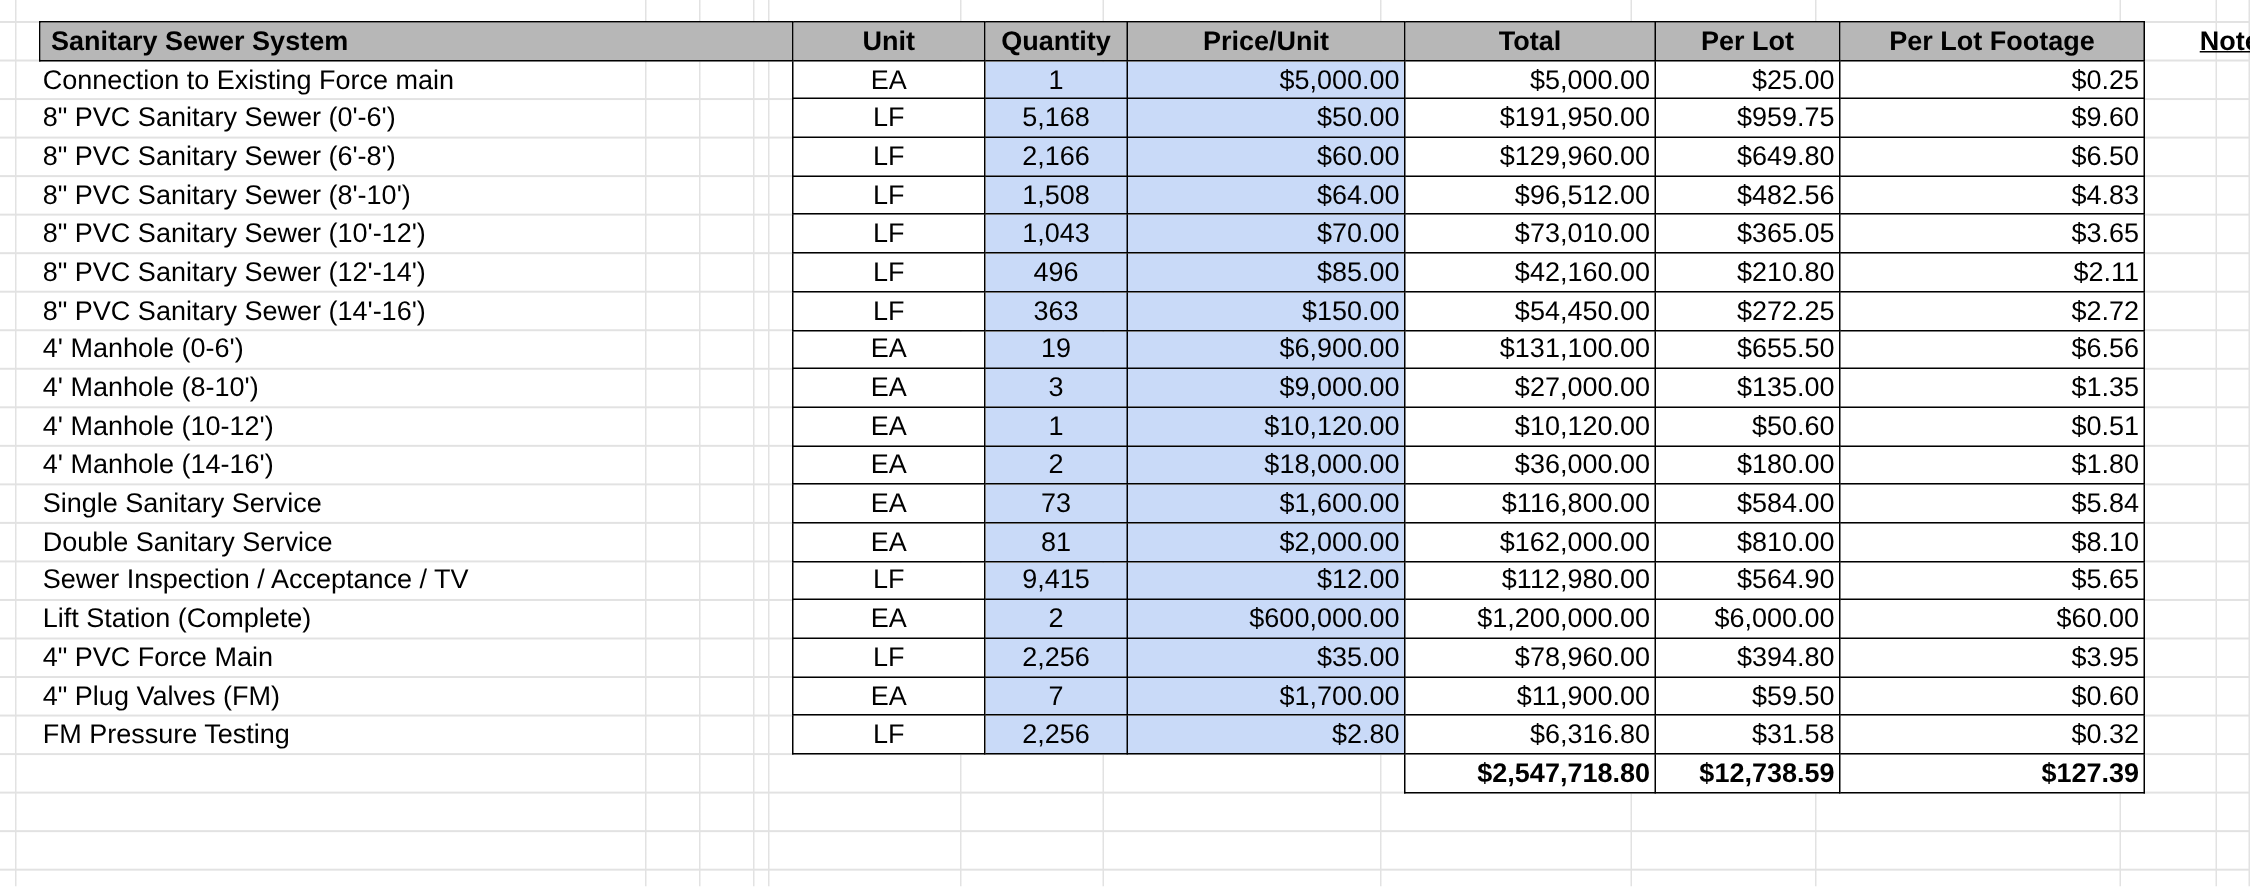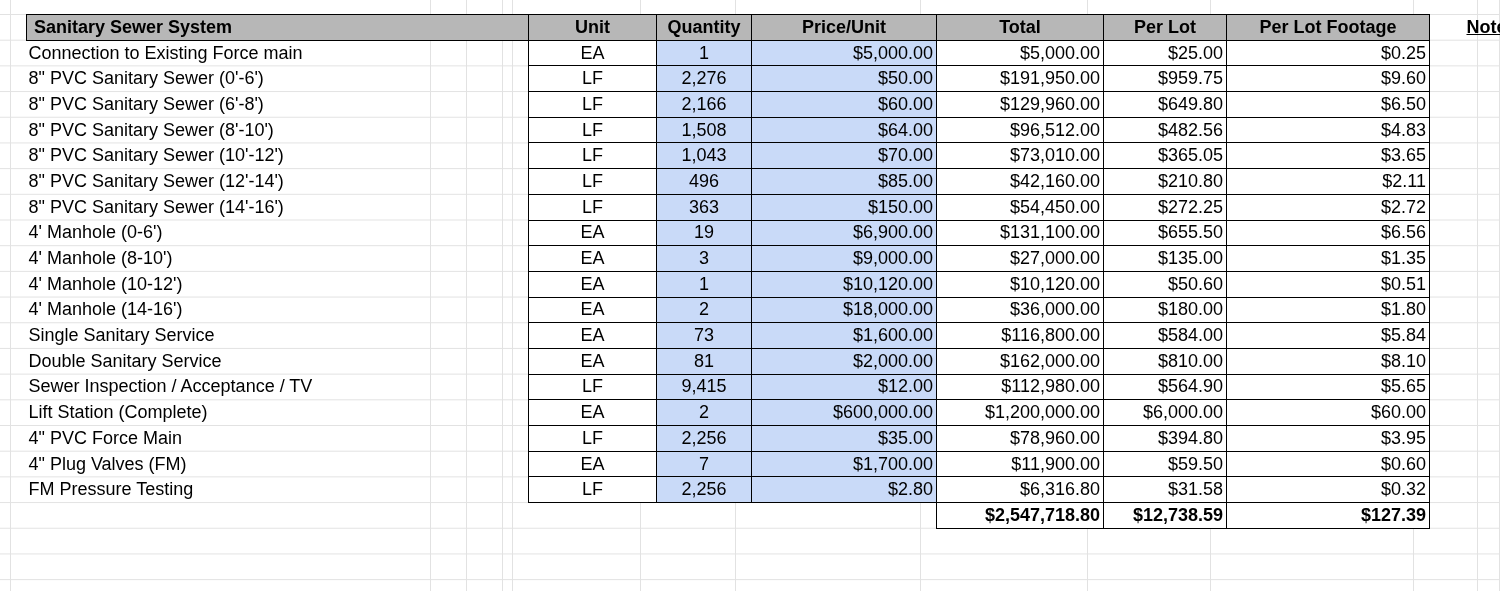--- a/index.html
+++ b/index.html
@@ -127,21 +127,21 @@
           <td class="b hl qty">1</td>
           <td class="b hl price">$5,000.00</td>
           <td class="b money">$5,000.00</td>
           <td class="b money">$25.00</td>
           <td class="b money">$0.25</td>
           <td class="t-empty"></td>
         </tr>
         <tr>
           <td class="desc">8" PVC Sanitary Sewer (0'-6')</td>
           <td class="b unit">LF</td>
-          <td class="b hl qty">2,276</td>
+          <td class="b hl qty">5,168</td>
           <td class="b hl price">$50.00</td>
           <td class="b money">$191,950.00</td>
           <td class="b money">$959.75</td>
           <td class="b money">$9.60</td>
           <td class="t-empty"></td>
         </tr>
         <tr>
           <td class="desc">8" PVC Sanitary Sewer (6'-8')</td>
           <td class="b unit">LF</td>
           <td class="b hl qty">2,166</td>

